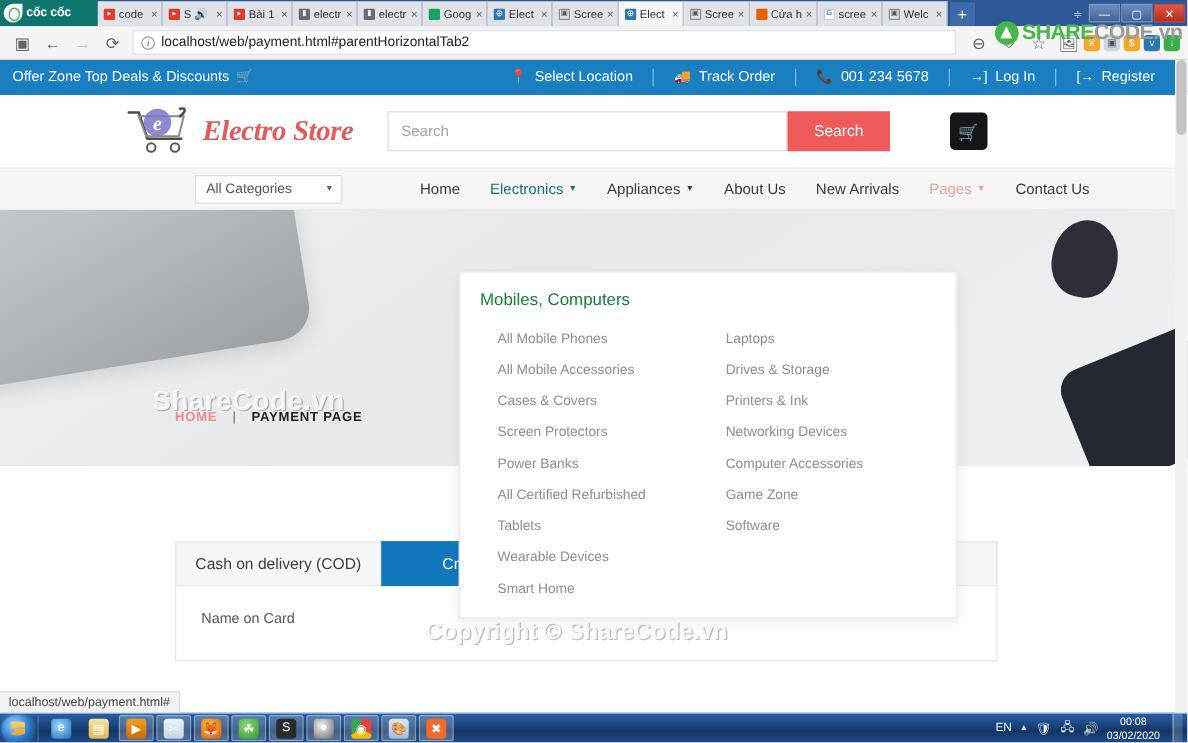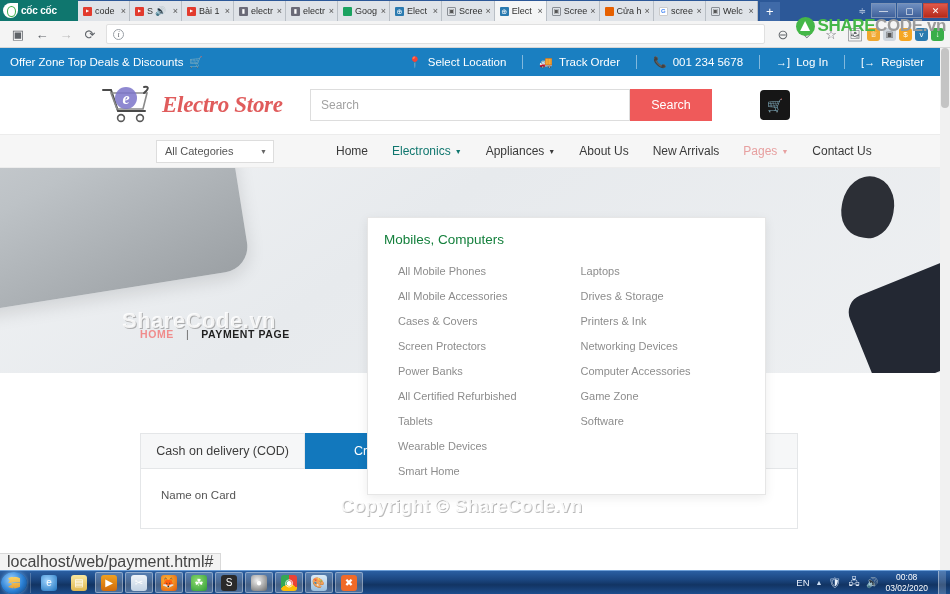--- a/index.html
+++ b/index.html
@@ -263,21 +263,21 @@
     position: absolute; left: 340px; top: 122px; font-size: 19px; font-weight: bold;
     color: rgba(255,255,255,.9); text-shadow: 1px 1px 0 rgba(140,140,140,.6);
     white-space: nowrap; z-index: 5;
   }
 
   
   .status-bar {
     position: absolute; left: 0; bottom: 24px; height: 17px;
     background: #f3f3f3; border: 1px solid #d9d9d9; border-left: none; border-bottom: none;
     padding: 0 7px; display: flex; align-items: center;
-    font-size: 16px; color: #444; z-index: 40;
+    font-size: 10px; color: #444; z-index: 40;
   }
 
   
   .taskbar {
     position: absolute; left: 0; bottom: 0; width: 950px; height: 24px;
     background: linear-gradient(#2a5fa2 0%,#1b4680 38%,#123463 60%,#1d4d8c 100%);
     display: flex; align-items: center; border-top: 1px solid #6ea0d8;
   }
   .start-orb {
     width: 26px; height: 22px; margin-left: 1px; border-radius: 50%;
@@ -398,20 +398,21 @@
     </div>
   </div>
 
   <div class="browser-toolbar">
     <div class="tb-icon">▣</div>
     <div class="tb-icon">←</div>
     <div class="tb-icon dim">→</div>
     <div class="tb-icon">⟳</div>
     <div class="omnibox">
       <span class="info-i">i</span>
+      <span class="url">localhost/web/payment.html#parentHorizontalTab2</span>
     </div>
     <div class="tb-icon">⊖</div>
     <div class="tb-icon">⛨</div>
     <div class="tb-icon">☆</div>
     <div class="tb-icon">🖼</div>
     <div class="ext-icons">
       <span class="ext-dot" style="background:#f0a830">♕</span>
       <span class="ext-dot" style="background:#cfd6dd;color:#555">▣</span>
       <span class="ext-dot" style="background:#f5a623">$</span>
       <span class="ext-dot" style="background:#2a7ab0">v</span>

